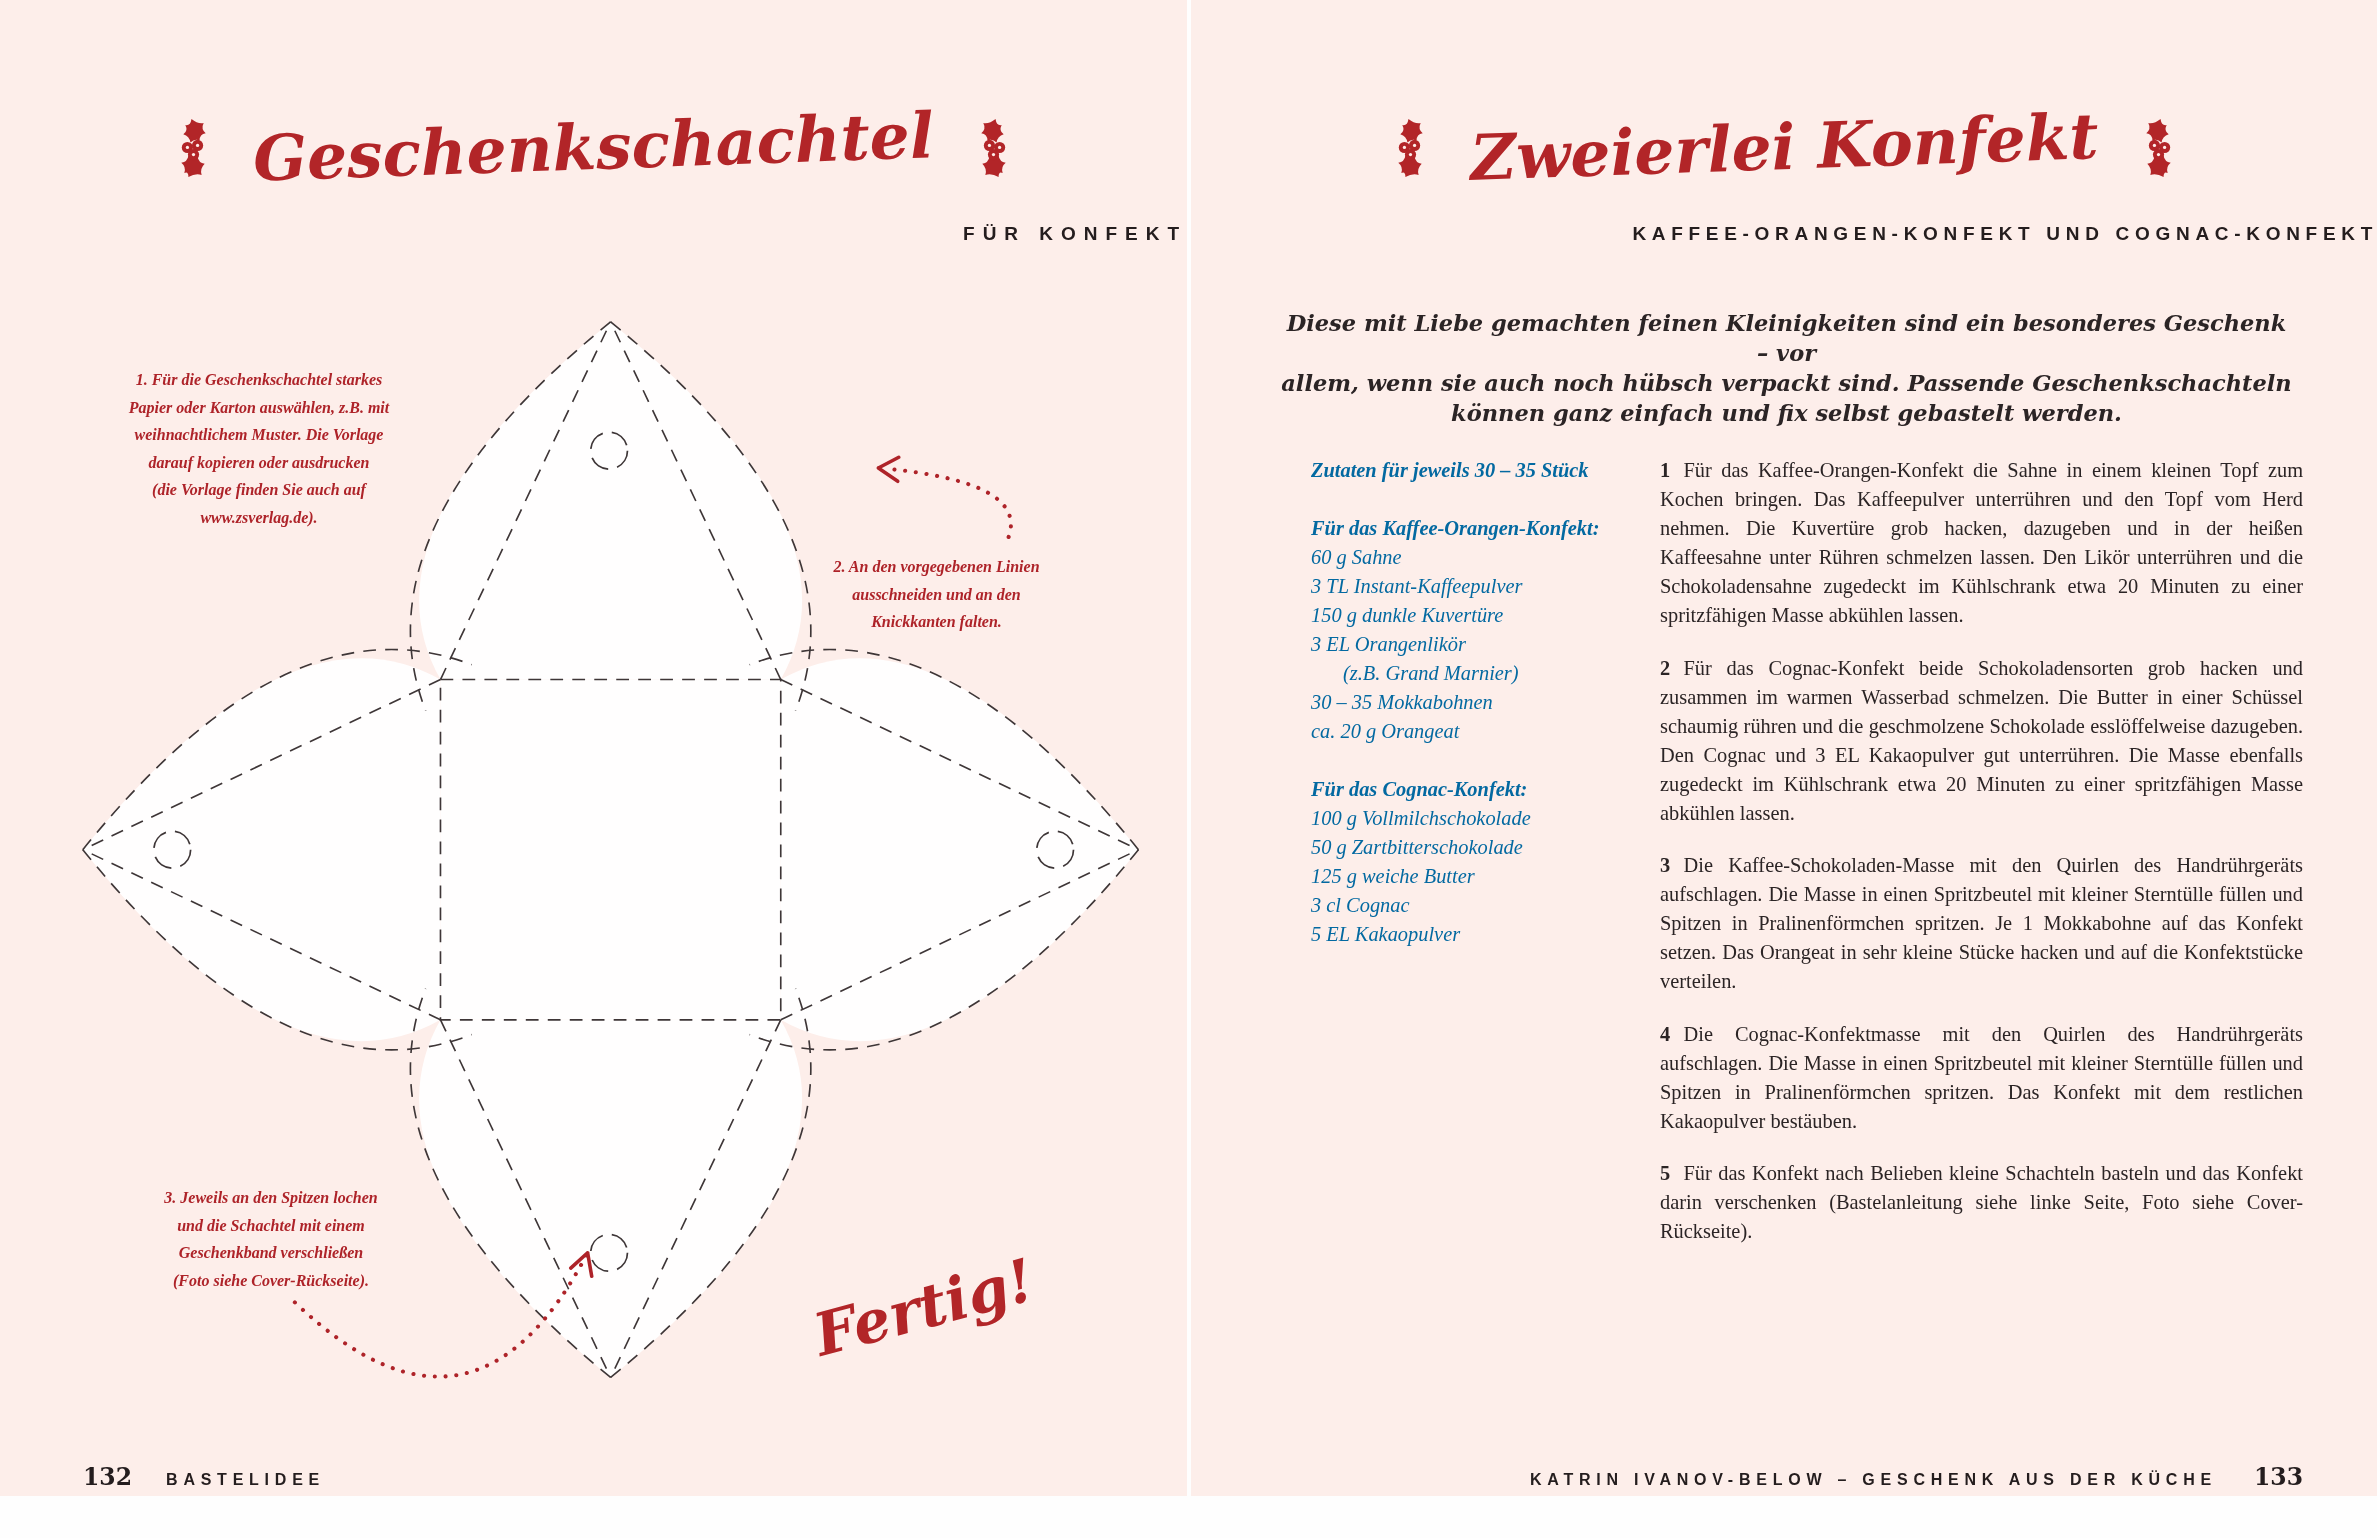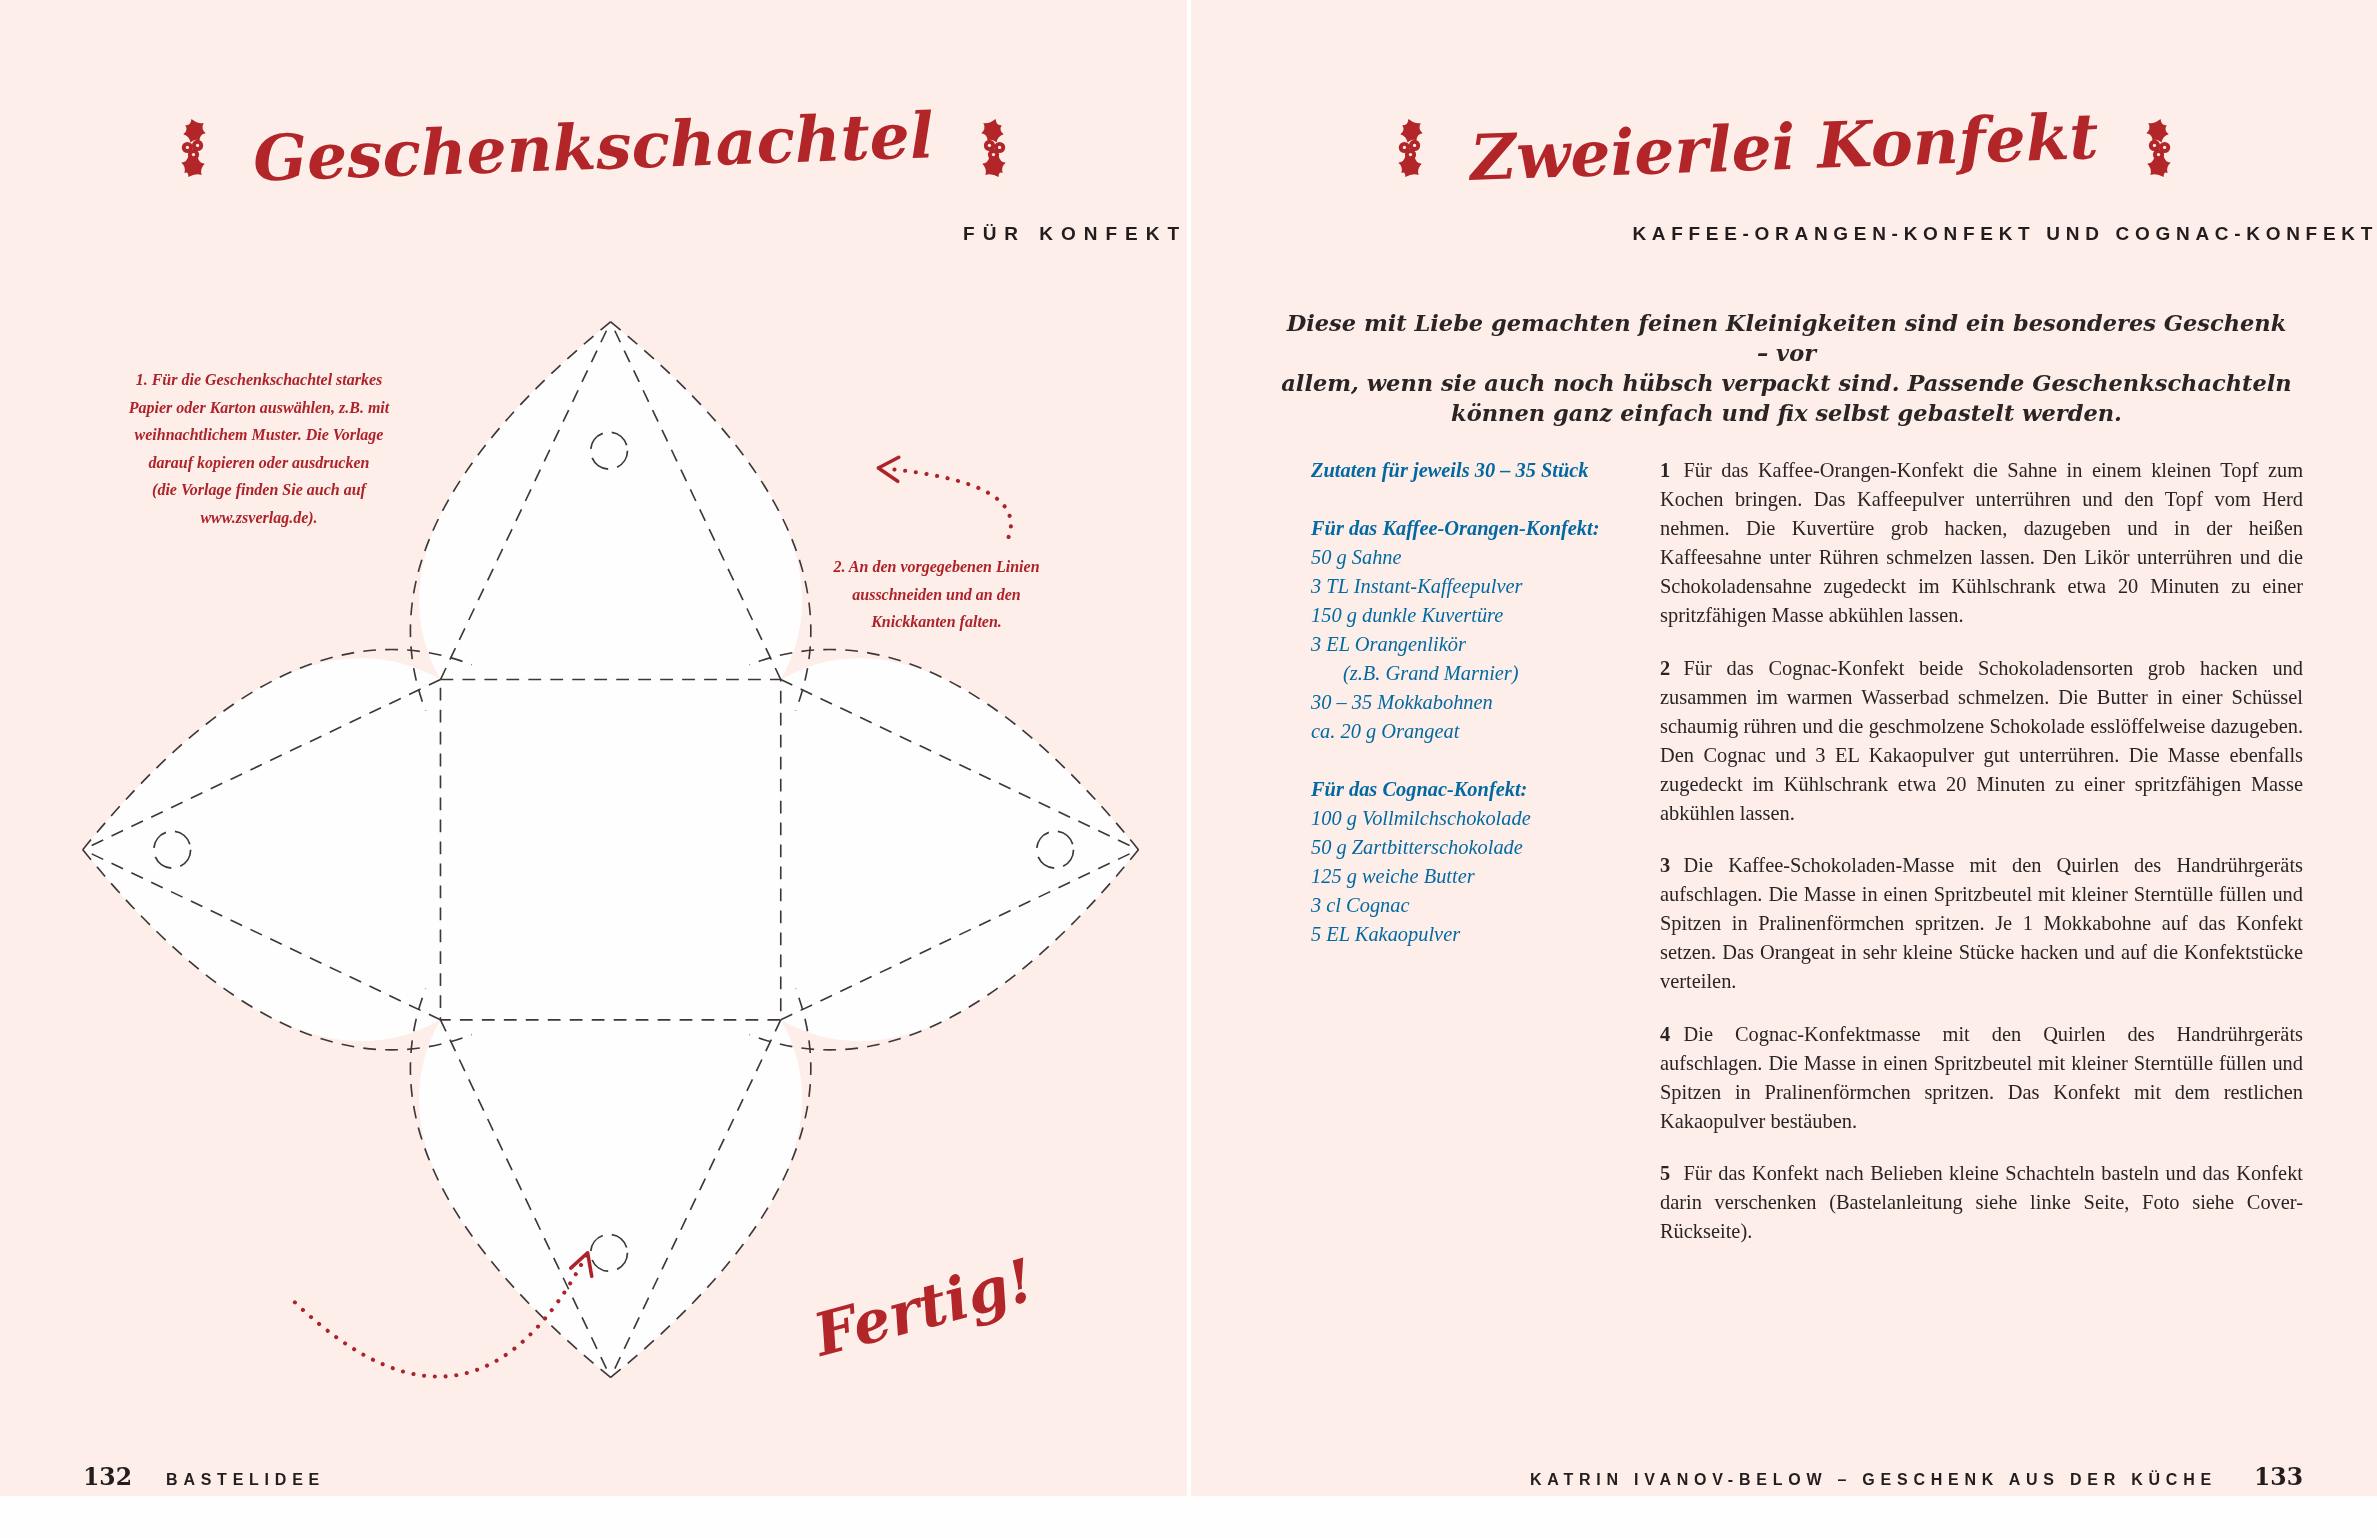--- a/index.html
+++ b/index.html
@@ -143,20 +143,24 @@
 
     <div class="red-note" id="instr-1">1. Für die Geschenkschachtel starkes
 Papier oder Karton auswählen, z.B. mit
 weihnachtlichem Muster. Die Vorlage
 darauf kopieren oder ausdrucken
 (die Vorlage finden Sie auch auf
 www.zsverlag.de).</div>
     <div class="red-note" id="instr-2">2. An den vorgegebenen Linien
 ausschneiden und an den
 Knickkanten falten.</div>
+    <div class="red-note" id="instr-3">3. Jeweils an den Spitzen lochen
+und die Schachtel mit einem
+Geschenkband verschließen
+(Foto siehe Cover-Rückseite).</div>
 
     <div id="fertig">Fertig!</div>
 
     <div class="footer" id="footer-left">
       <span class="page-num">132</span>
       <span class="footer-caps">BASTELIDEE</span>
     </div>
   </div>
 
   <div class="page" id="page-right">
@@ -172,21 +176,21 @@
     </div>
     <div class="subtitle">KAFFEE-ORANGEN-KONFEKT UND COGNAC-KONFEKT</div>
 
     <div id="intro">Diese mit Liebe gemachten feinen Kleinigkeiten sind ein besonderes Geschenk – vor
 allem, wenn sie auch noch hübsch verpackt sind. Passende Geschenkschachteln
 können ganz einfach und fix selbst gebastelt werden.</div>
 
     <div id="ingredients">
       <div class="ing-head">Zutaten für jeweils 30 – 35 Stück</div>
       <div class="ing-head gap-top">Für das Kaffee-Orangen-Konfekt:</div>
-      <div>50 g Sahne</div>
+      <div>60 g Sahne</div>
       <div>3 TL Instant-Kaffeepulver</div>
       <div>150 g dunkle Kuvertüre</div>
       <div>3 EL Orangenlikör</div>
       <div class="indent">(z.B. Grand Marnier)</div>
       <div>30 – 35 Mokkabohnen</div>
       <div>ca. 20 g Orangeat</div>
       <div class="ing-head gap-top">Für das Cognac-Konfekt:</div>
       <div>100 g Vollmilchschokolade</div>
       <div>50 g Zartbitterschokolade</div>
       <div>125 g weiche Butter</div>

